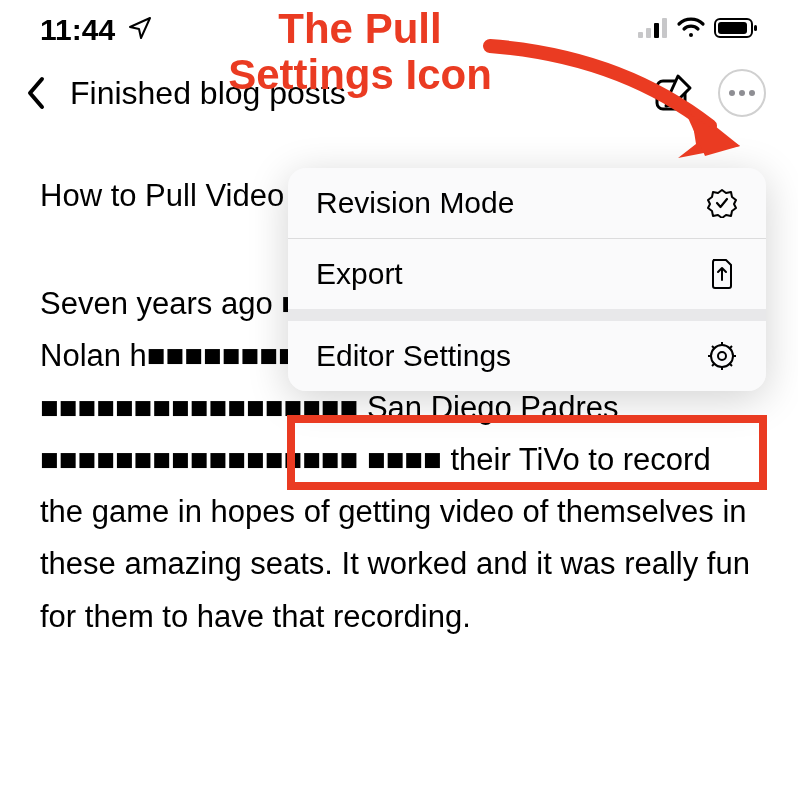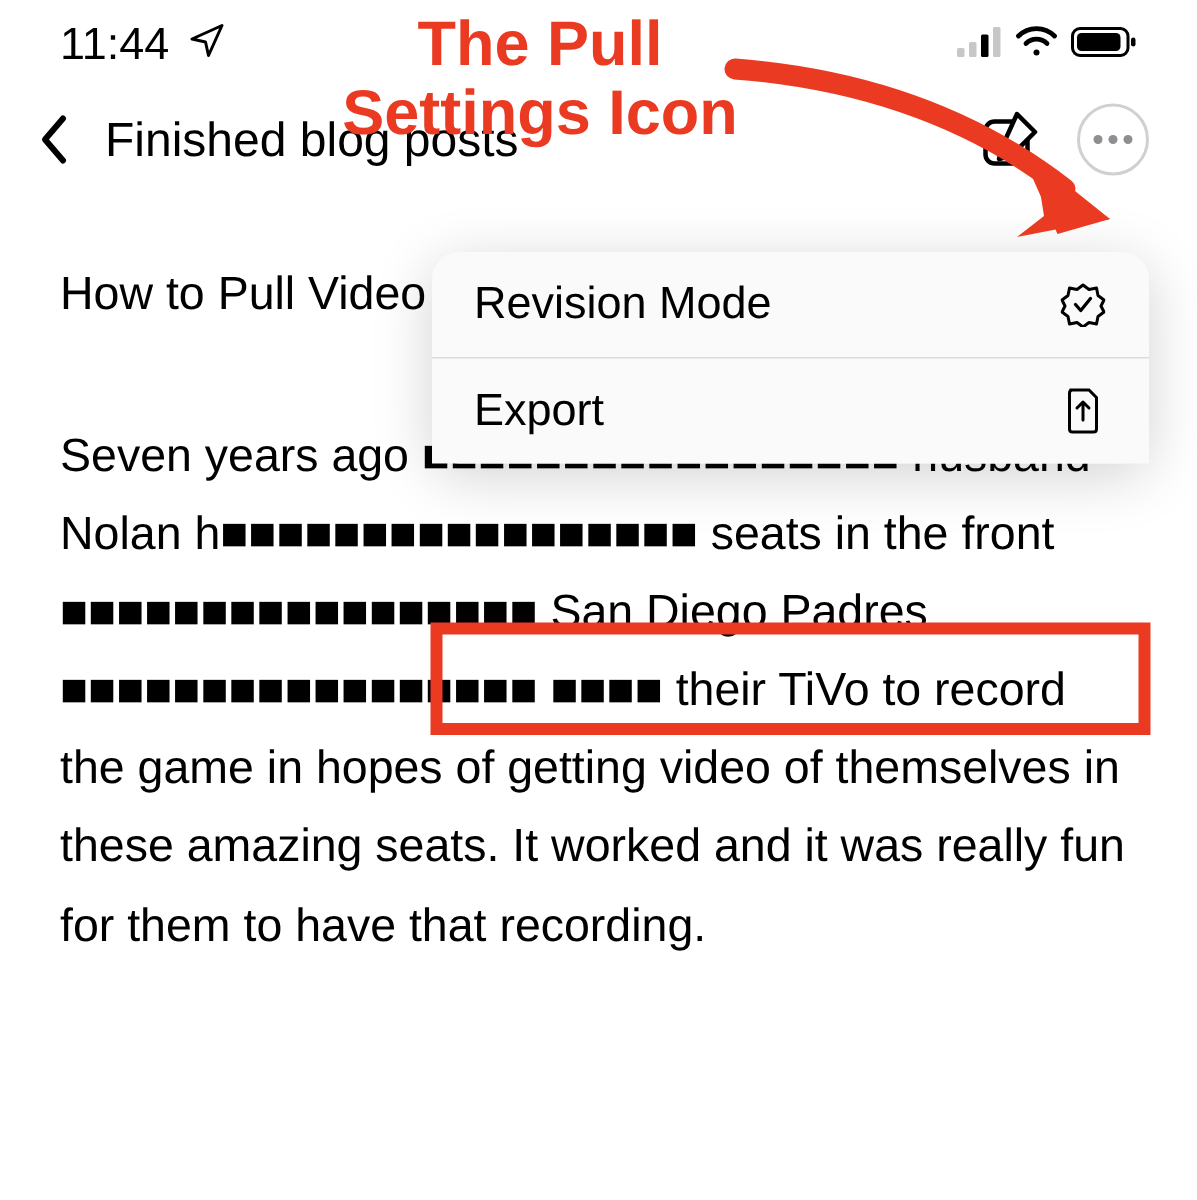--- a/index.html
+++ b/index.html
@@ -16,21 +16,21 @@
       justify-content: space-between;
       align-items: center;
       padding: 12px 40px 8px 40px;
       height: 56px;
     }
     .status-left {
       display: flex;
       align-items: center;
       gap: 13px;
       font-size: 30px;
-      font-weight: 400;
+      font-weight: 700;
     }
     .status-right {
       display: flex;
       align-items: center;
       gap: 8px;
     }
     .nav-bar {
       display: flex;
       align-items: center;
       padding: 8px 24px;
@@ -234,20 +234,39 @@
   </div>
   <div class="menu-item">
     <span>Export</span>
     <span class="menu-icon">
       <svg width="26" height="32" viewBox="0 0 26 32">
         <path d="M4 2 H17 L22 7 V28 Q22 30 20 30 H6 Q4 30 4 28 V4 Q4 2 6 2 Z" fill="none" stroke="#000" stroke-width="2"></path>
         <path d="M13 10 V22 M9 14 L13 10 L17 14" fill="none" stroke="#000" stroke-width="2" stroke-linecap="round" stroke-linejoin="round"></path>
       </svg>
     </span>
   </div>
+  <div class="menu-item sep-above last">
+    <span>Editor Settings</span>
+    <span class="menu-icon">
+      <svg width="30" height="30" viewBox="0 0 30 30">
+        <circle cx="15" cy="15" r="11" fill="none" stroke="#000" stroke-width="2"></circle>
+        <circle cx="15" cy="15" r="4" fill="none" stroke="#000" stroke-width="2"></circle>
+        <g stroke="#000" stroke-width="2">
+          <line x1="15" y1="1" x2="15" y2="5"></line>
+            <line x1="15" y1="25" x2="15" y2="29"></line>
+          <line x1="1" y1="15" x2="5" y2="15"></line>
+            <line x1="25" y1="15" x2="29" y2="15"></line>
+          <line x1="5" y1="5" x2="8" y2="8"></line>
+            <line x1="22" y1="22" x2="25" y2="25"></line>
+          <line x1="25" y1="5" x2="22" y2="8"></line>
+            <line x1="8" y1="22" x2="5" y2="25"></line>
+        </g>
+      </svg>
+    </span>
+  </div>
 </div>
 
 <div class="annotation-text">The Pull Settings Icon</div>
 <svg class="annotation-arrow" width="280" height="140" viewBox="0 0 280 140">
   <path d="M10 20 Q140 30 230 100" fill="none" stroke="#ea3b22" stroke-width="14" stroke-linecap="round"></path>
   <polygon points="260,120 210,80 216,118 198,132" fill="#ea3b22"></polygon>
   <polygon points="260,120 205,85 225,130" fill="#ea3b22"></polygon>
 </svg>
 <div class="highlight-box"></div>
 

